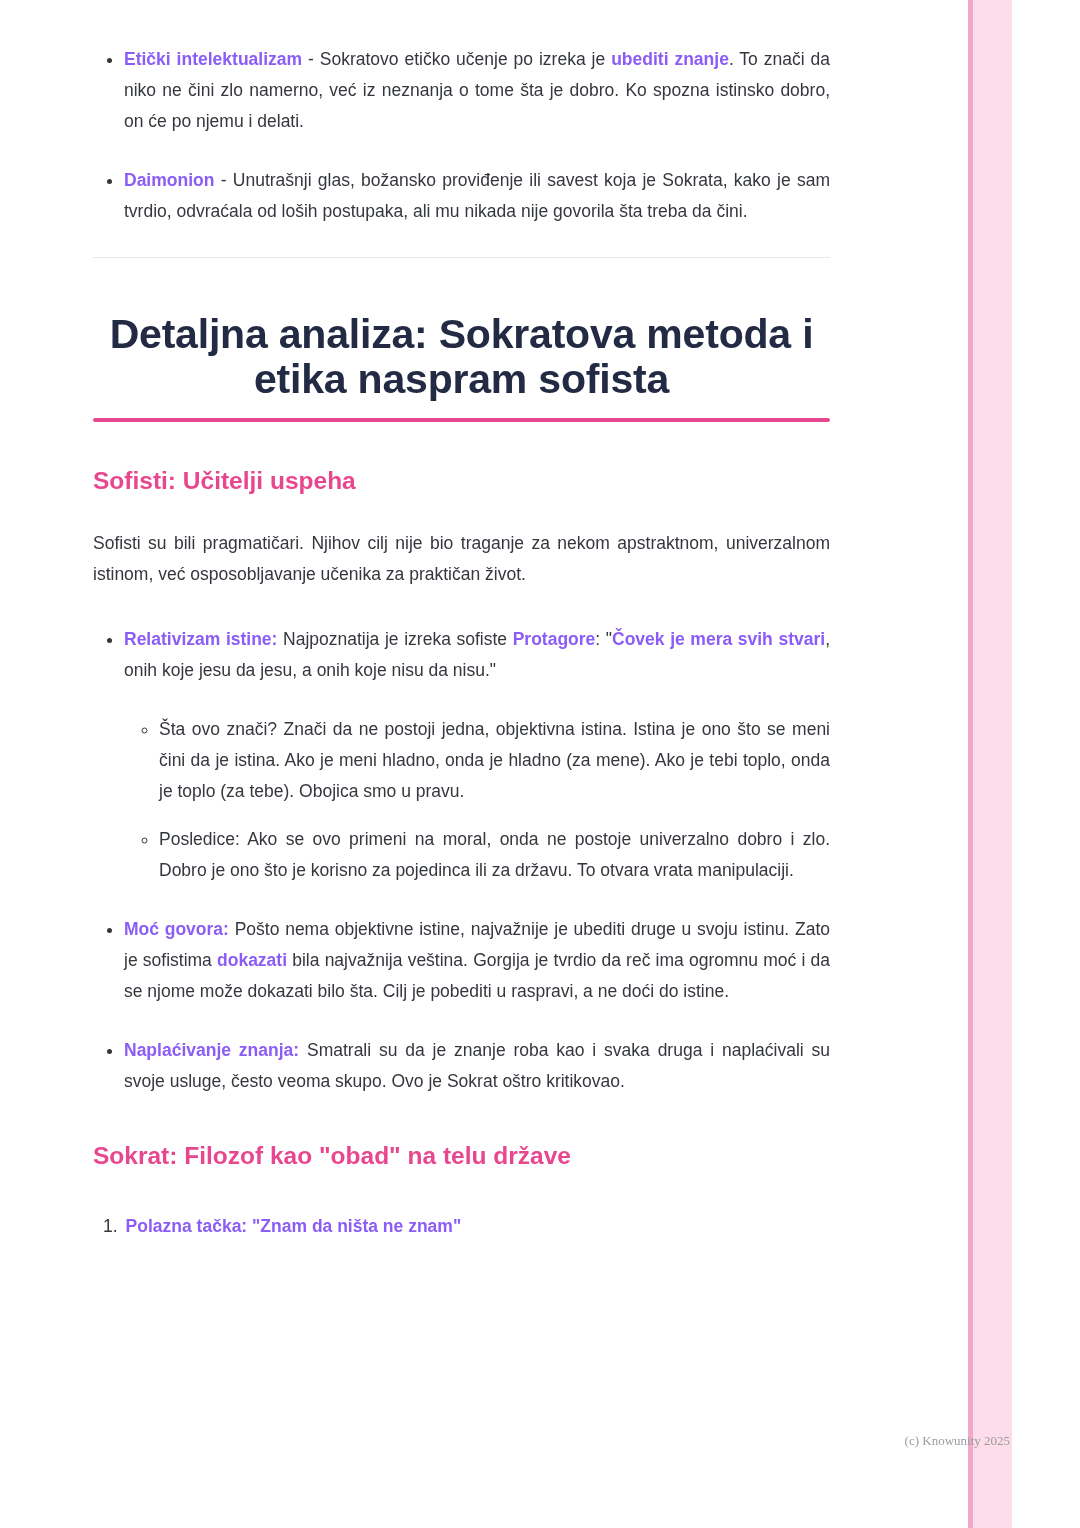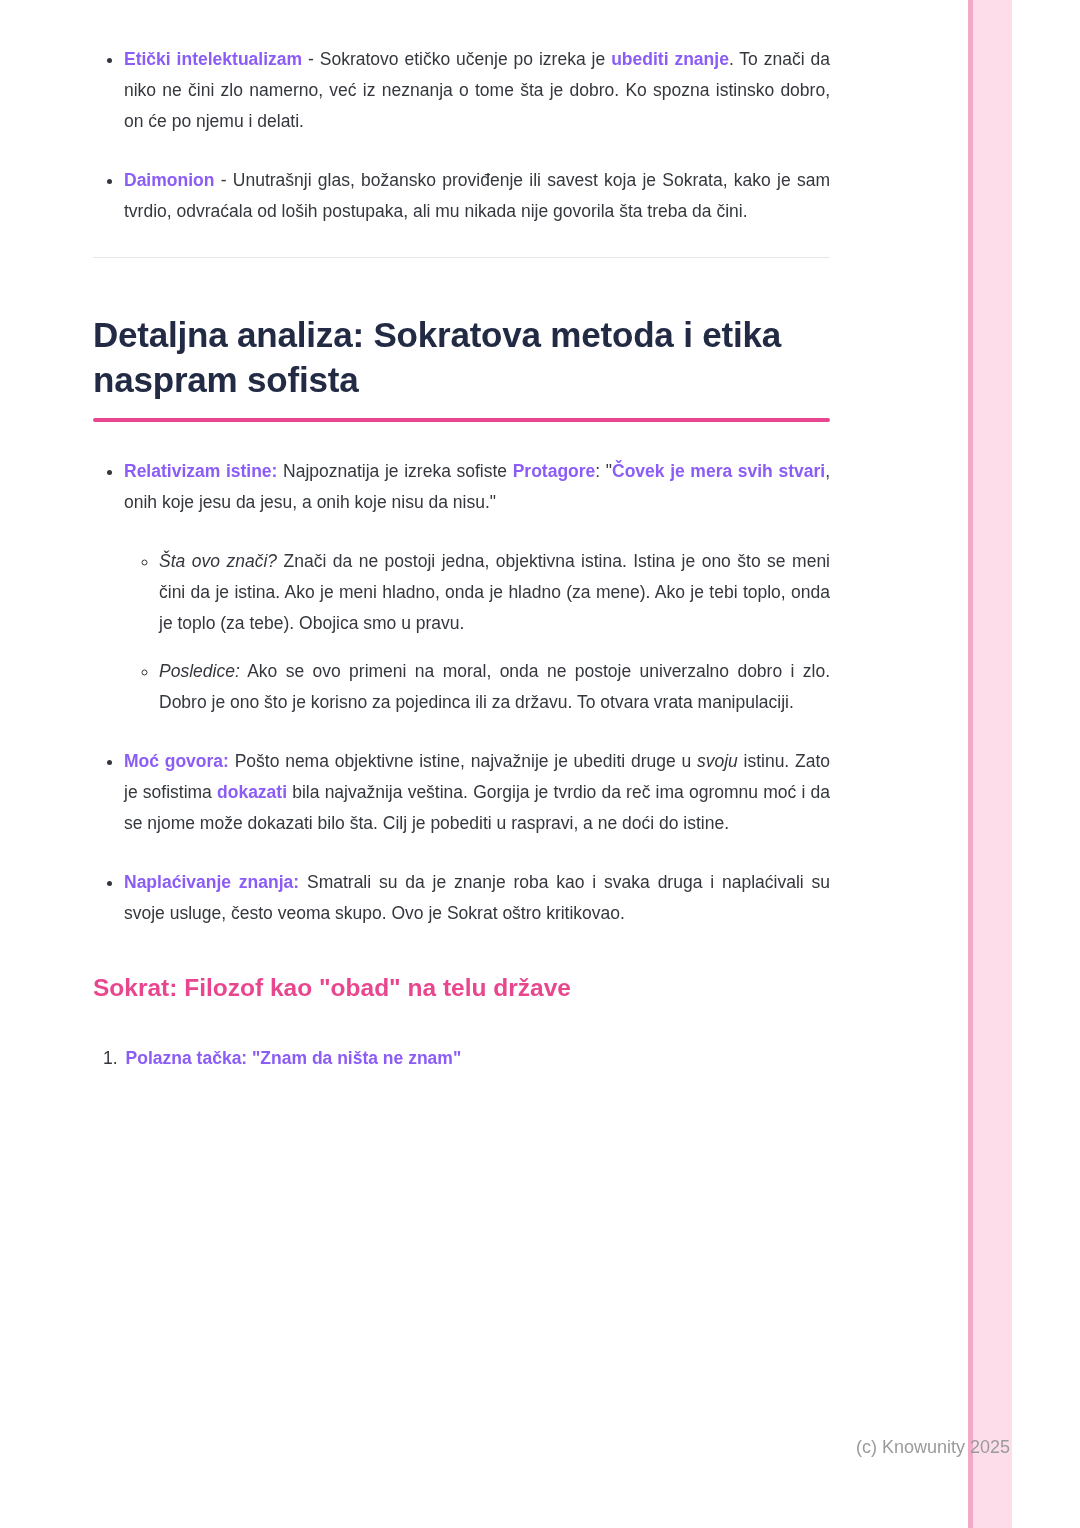--- a/index.html
+++ b/index.html
@@ -26,74 +26,78 @@
     position: absolute;
     left: 93px;
     top: 44px;
     width: 737px;
     color: #34373d;
     font-size: 17.5px;
     line-height: 31px;
     z-index: 2;
   }
   .b { font-weight: 700; color: #8b5cf6; }
-  .it { font-style: italic; }
+  .it { }
   ul.toplist { margin: 0; padding-left: 31px; list-style: disc; }
   ul.toplist > li { margin-bottom: 28px; text-align: justify; }
   hr.divider { border: none; border-top: 1px solid #e7e7e9; margin: 30px 0 0 0; }
   h1 {
     margin: 54px 0 0 0;
-    font-size: 35px;
+    font-size: 41px;
     line-height: 45px;
     font-weight: 700;
     color: #232a44;
     letter-spacing: -0.2px;
+    text-align: center;
   }
   .accent-bar { height: 4px; background: #e8478f; margin-top: 16px; border-radius: 2px; }
   h2 {
     margin: 44px 0 0 0;
     font-size: 24.5px;
     line-height: 30px;
     font-weight: 700;
     color: #e8478f;
   }
   p.body { margin: 32px 0 0 0; text-align: justify; }
   ul.mainlist { margin: 34px 0 0 0; padding-left: 31px; list-style: disc; }
   ul.mainlist > li { margin-bottom: 28px; text-align: justify; }
   ul.sub { list-style: circle; margin: 28px 0 0 2px; padding-left: 33px; }
   ul.sub > li { margin-bottom: 17px; text-align: justify; }
   ul.sub > li:last-child { margin-bottom: 9px; }
   .num-item { margin: 40px 0 0 0; display: flex; gap: 8px; padding-left: 10px; }
   .watermark {
     position: absolute;
     right: 70px;
-    bottom: 70px;
-    font-size: 18px;
+    bottom: 79px;
+    font-size: 13px;
     color: #9b9b9b;
     z-index: 3;
+    font-family: Liberation Serif, serif;
   }
 </style>
 </head>
 <body>
 
 <div class="stripe"></div>
 
 <div class="content">
 
   <ul class="toplist">
     <li><span class="b">Etički intelektualizam</span><span> - Sokratovo etičko učenje po izreka je </span><span class="b">ubediti znanje</span><span>. To znači da niko ne čini zlo namerno, već iz neznanja o tome šta je dobro. Ko spozna istinsko dobro, on će po njemu i delati.</span></li>
     <li><span class="b">Daimonion</span><span> - Unutrašnji glas, božansko proviđenje ili savest koja je Sokrata, kako je sam tvrdio, odvraćala od loših postupaka, ali mu nikada nije govorila šta treba da čini.</span></li>
   </ul>
 
   <hr class="divider">
 
   <h1>Detaljna analiza: Sokratova metoda i etika naspram sofista</h1>
   <div class="accent-bar"></div>
 
+  <h2>Sofisti: Učitelji uspeha</h2>
 
+  <p class="body">Sofisti su bili pragmatičari. Njihov cilj nije bio traganje za nekom apstraktnom, univerzalnom istinom, već osposobljavanje učenika za praktičan život.</p>
 
   <ul class="mainlist">
     <li><span class="b">Relativizam istine:</span><span> Najpoznatija je izreka sofiste </span><span class="b">Protagore</span><span>: "</span><span class="b">Čovek je mera svih stvari</span><span>, onih koje jesu da jesu, a onih koje nisu da nisu."</span>
       <ul class="sub">
         <li><span class="it">Šta ovo znači?</span><span> Znači da ne postoji jedna, objektivna istina. Istina je ono što se meni čini da je istina. Ako je meni hladno, onda je hladno (za mene). Ako je tebi toplo, onda je toplo (za tebe). Obojica smo u pravu.</span></li>
         <li><span class="it">Posledice:</span><span> Ako se ovo primeni na moral, onda ne postoje univerzalno dobro i zlo. Dobro je ono što je korisno za pojedinca ili za državu. To otvara vrata manipulaciji.</span></li>
       </ul>
     </li>
     <li><span class="b">Moć govora:</span><span> Pošto nema objektivne istine, najvažnije je ubediti druge u </span><span class="it">svoju</span><span> istinu. Zato je sofistima </span><span class="b">dokazati</span><span> bila najvažnija veština. Gorgija je tvrdio da reč ima ogromnu moć i da se njome može dokazati bilo šta. Cilj je pobediti u raspravi, a ne doći do istine.</span></li>
     <li><span class="b">Naplaćivanje znanja:</span><span> Smatrali su da je znanje roba kao i svaka druga i naplaćivali su svoje usluge, često veoma skupo. Ovo je Sokrat oštro kritikovao.</span></li>

